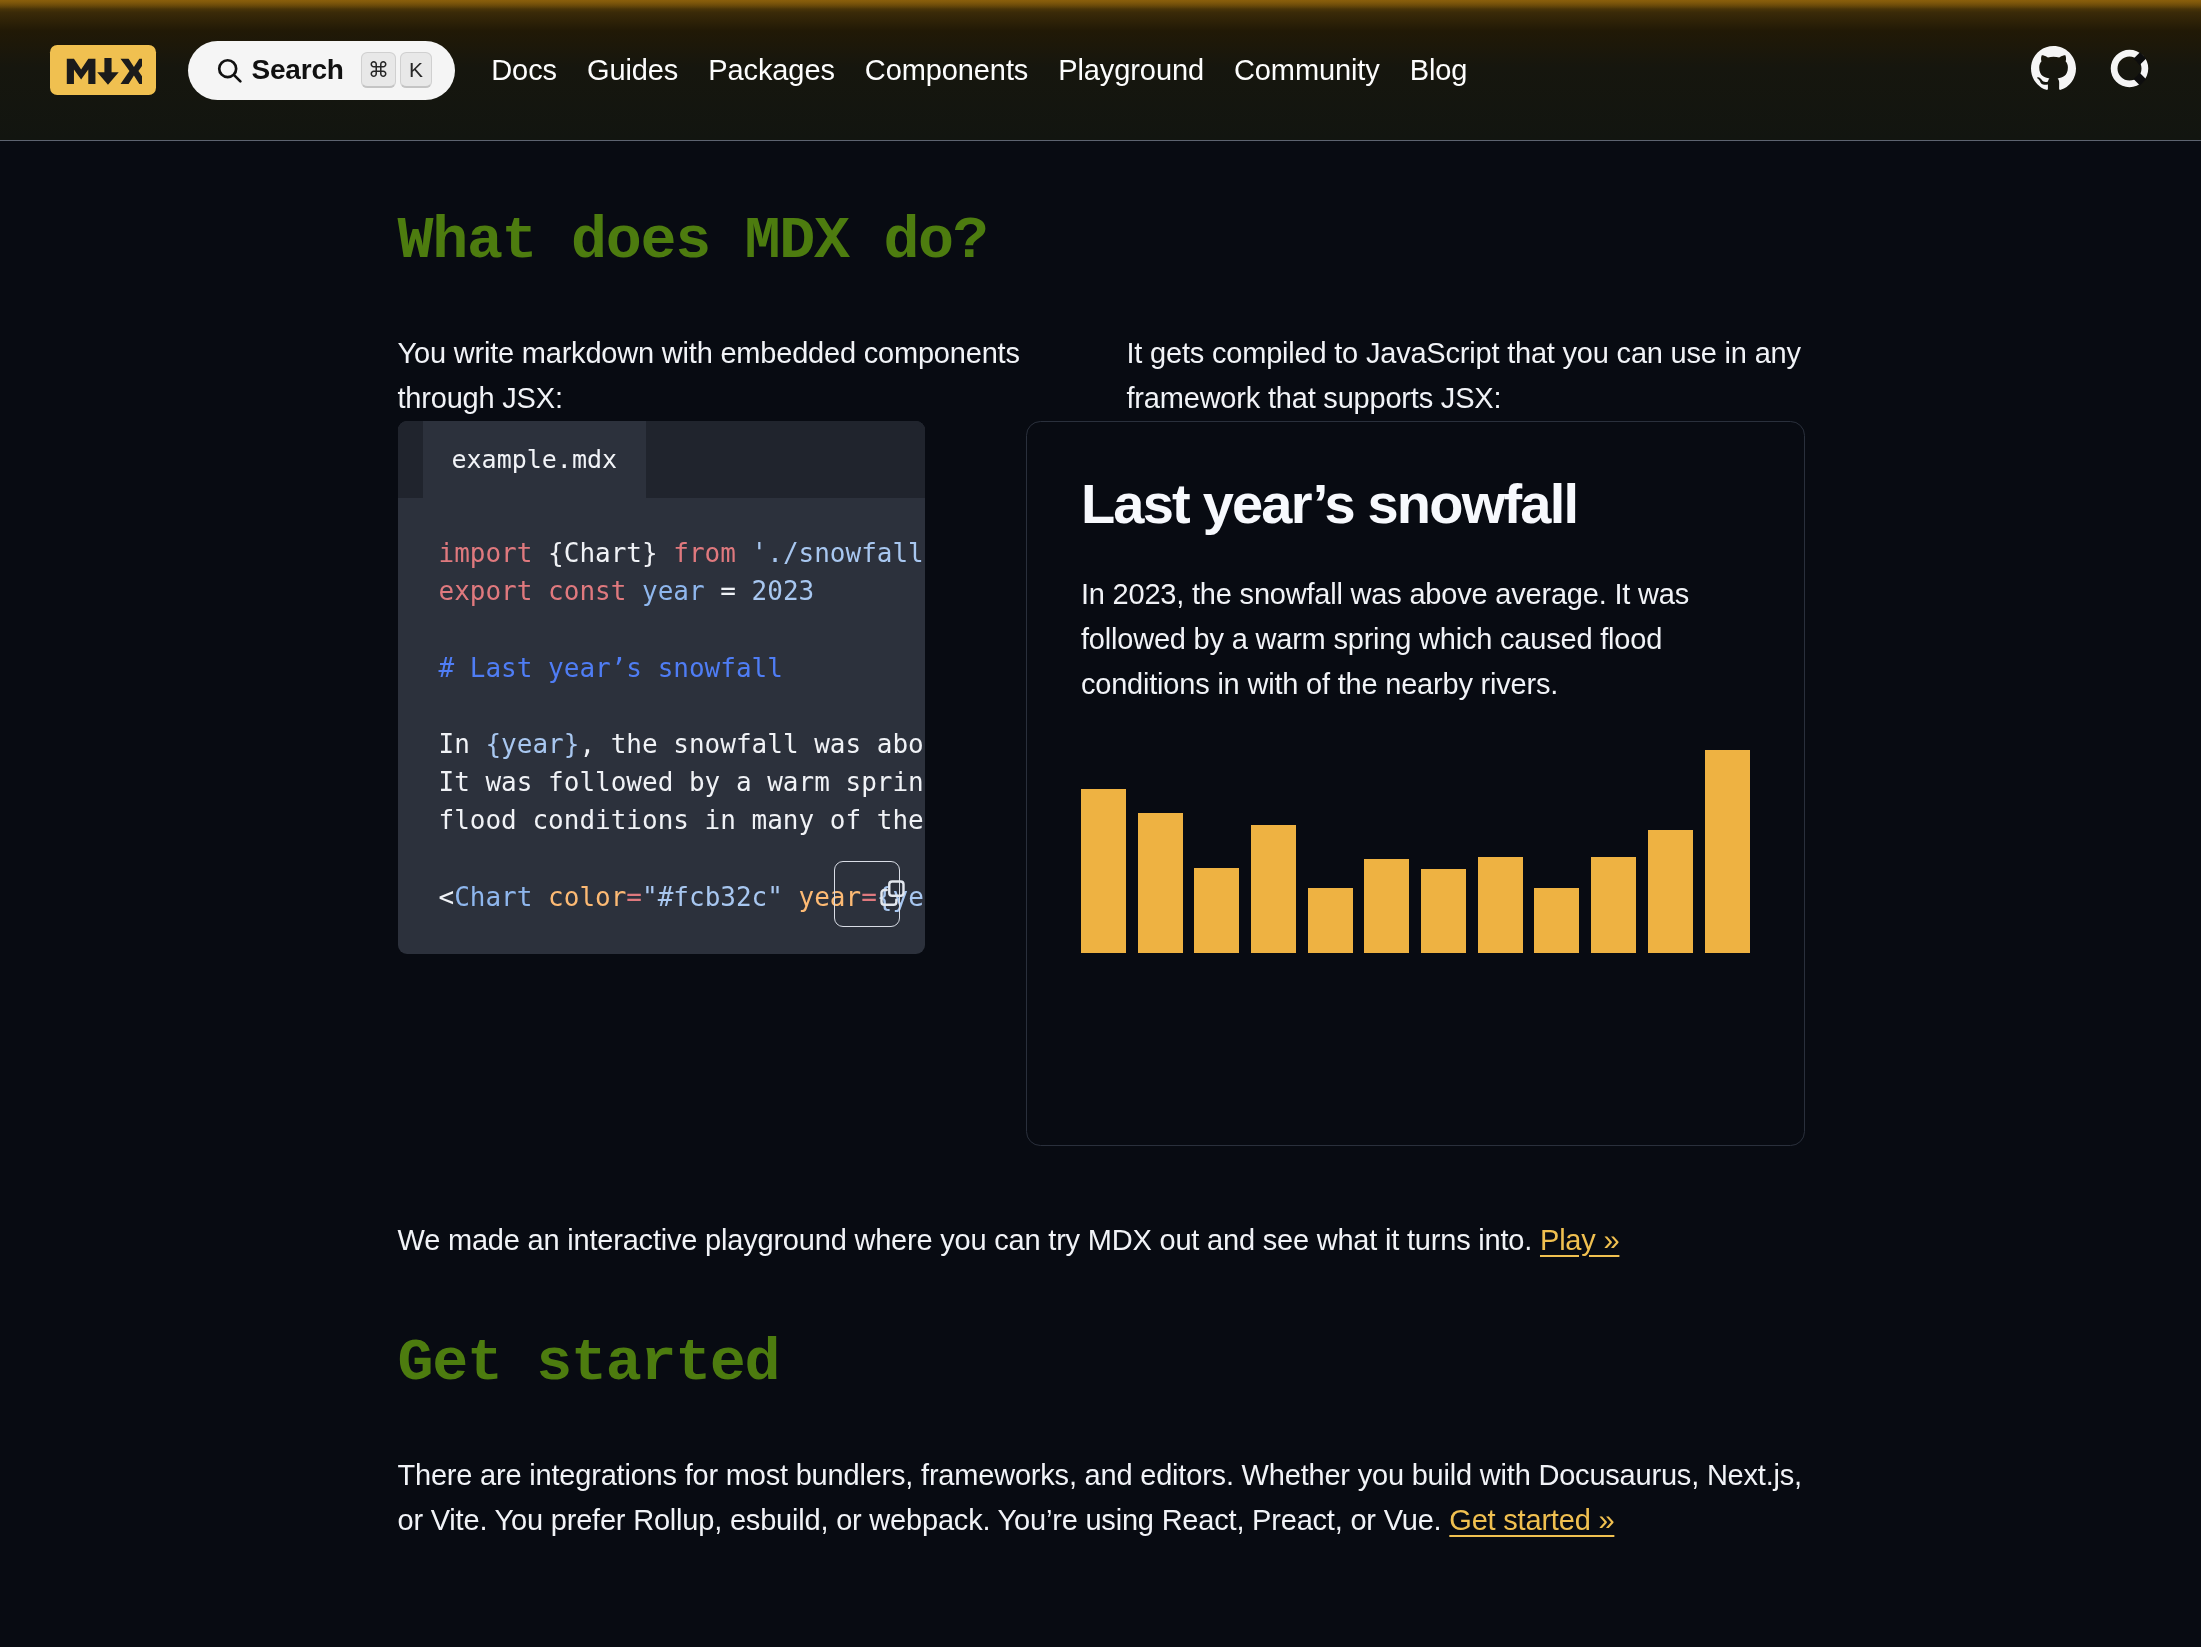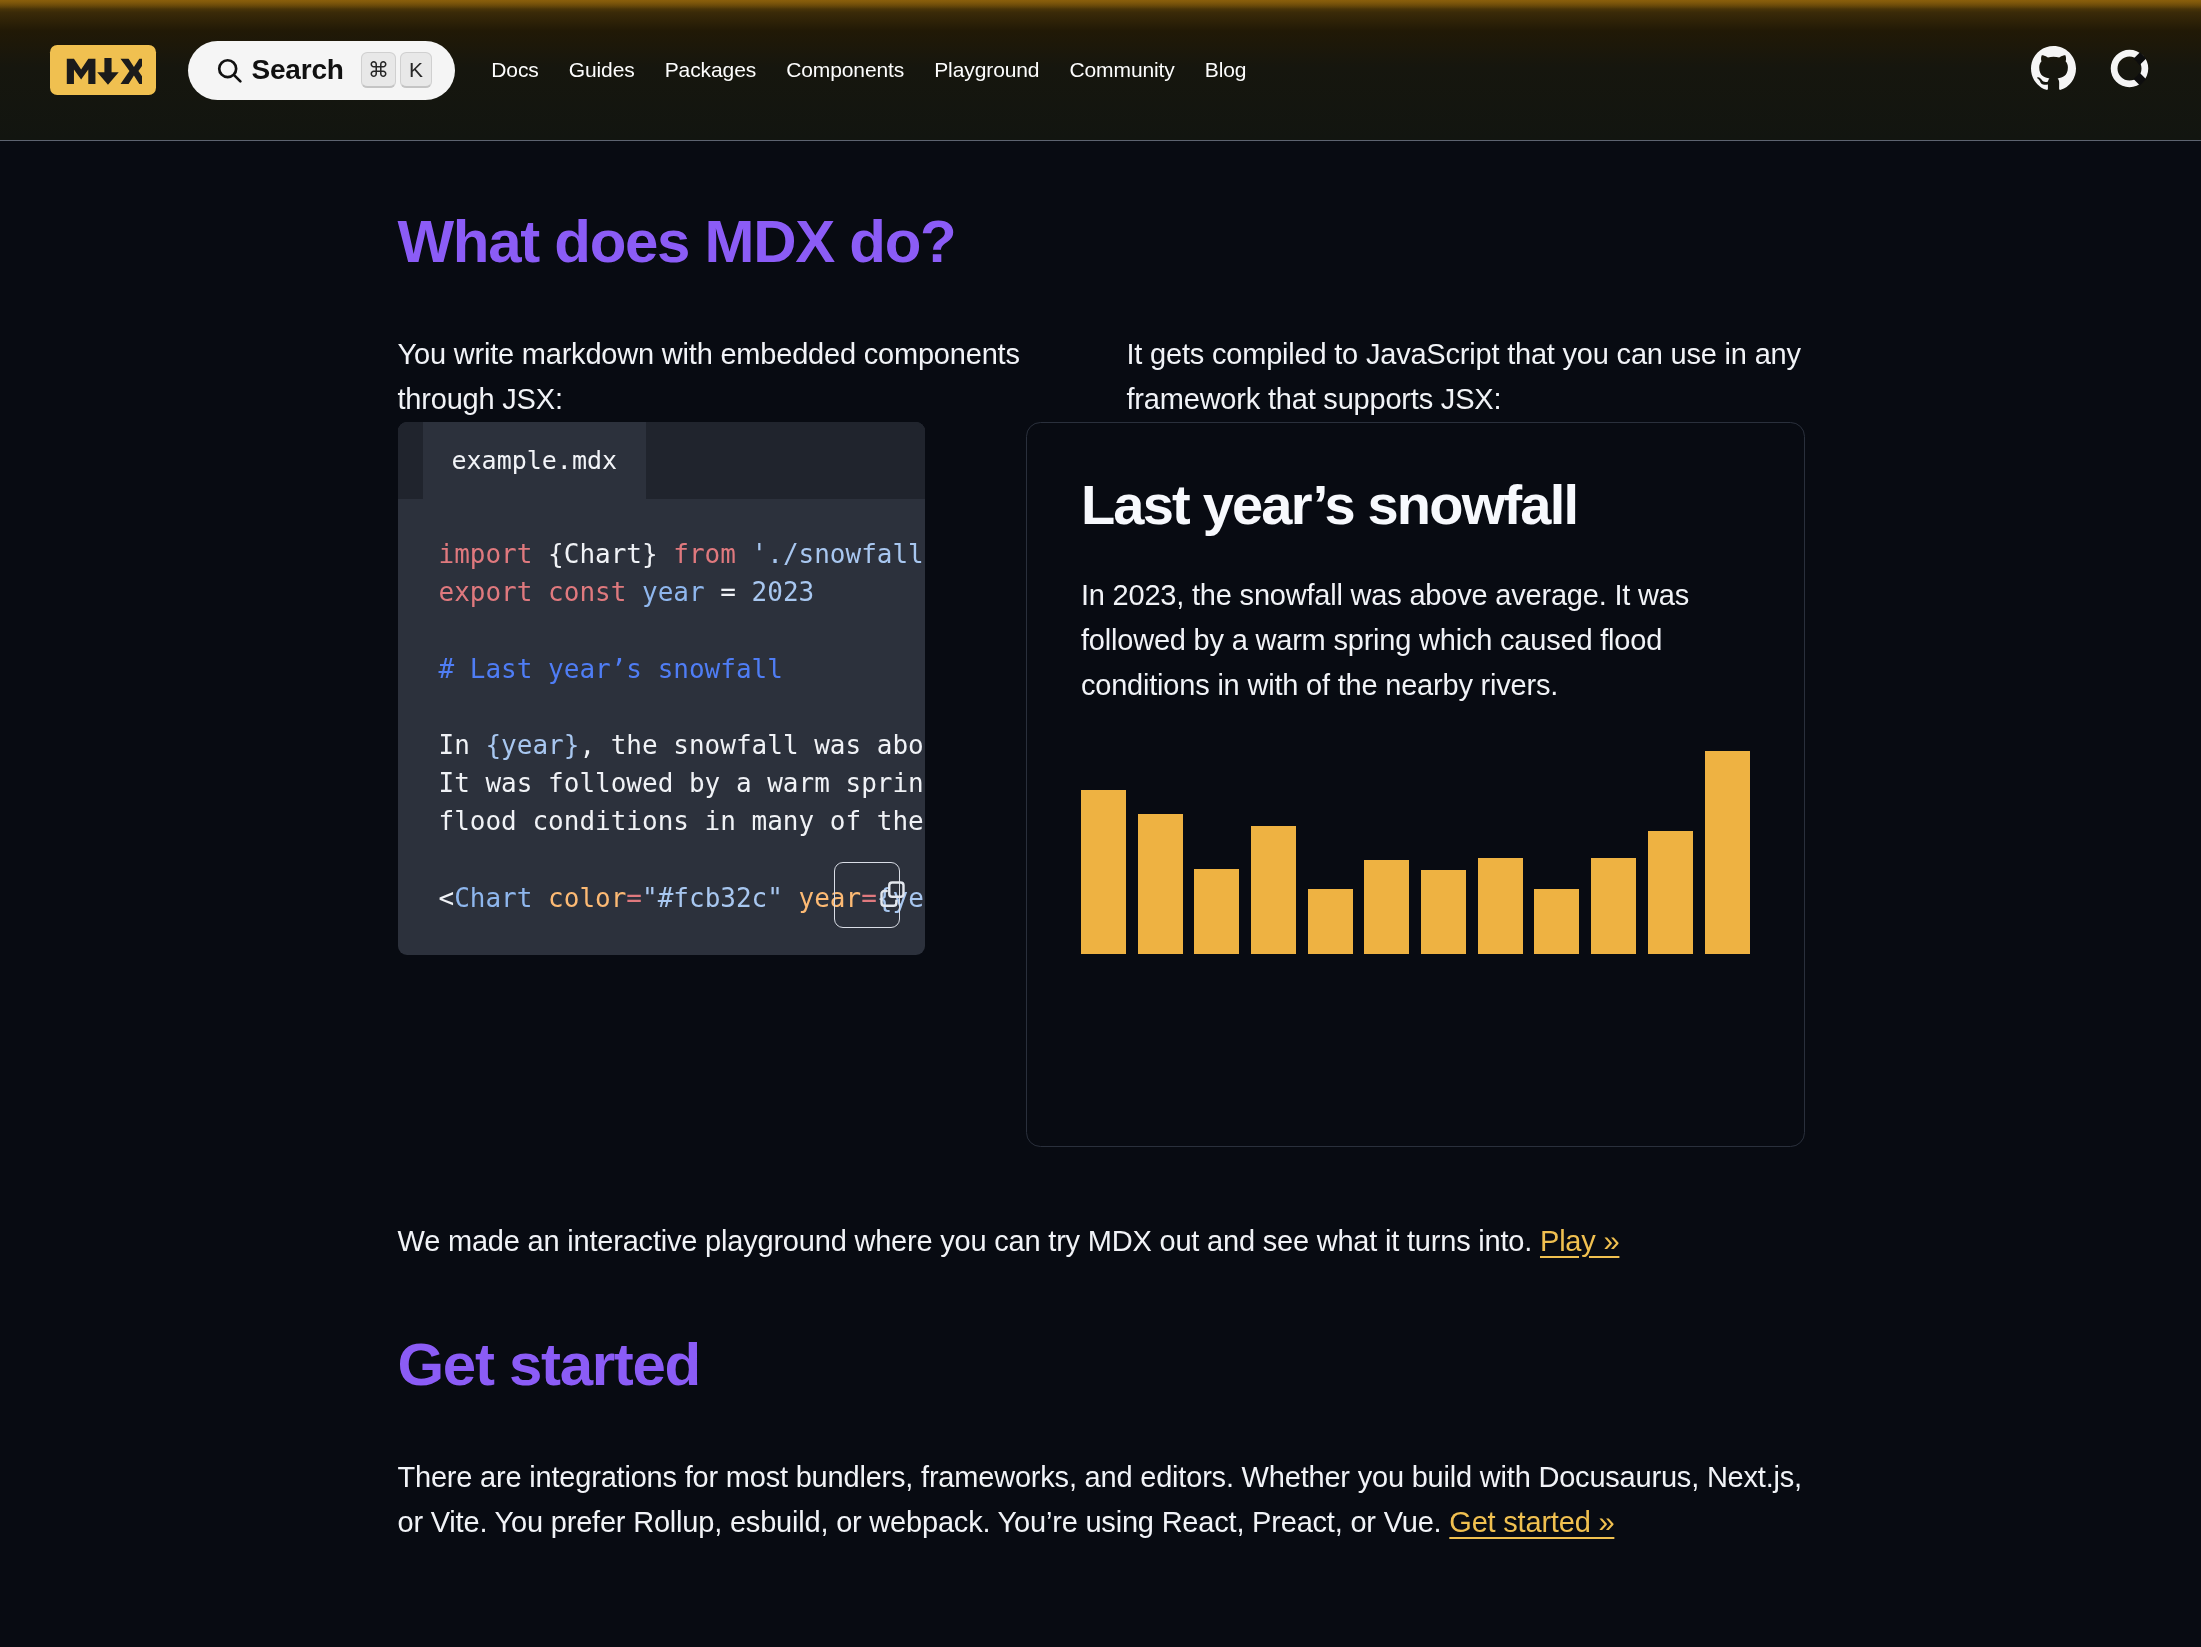--- a/index.html
+++ b/index.html
@@ -86,21 +86,21 @@
   .nav {
     display: flex;
     align-items: center;
     gap: 30px;
     margin-left: 36px;
     position: relative;
     z-index: 2;
   }
   .nav a {
     color: #fdfdfd;
-    font-size: 21px;
+    font-size: 29px;
     text-decoration: none;
     white-space: nowrap;
     letter-spacing: -0.1px;
   }
 
   .header-right {
     margin-left: auto;
     display: flex;
     align-items: center;
     gap: 31px;
@@ -115,25 +115,26 @@
     background: #080b12;
     height: calc(1647px - 141px);
   }
   .content {
     max-width: 1935px;
     margin: 0 auto;
     padding: 0 264px;
   }
 
   h2.section-title {
-    color: #8b5cf6;
+    color: #4d7c0f;
     font-size: 60px;
     font-weight: 700;
     letter-spacing: -1.3px;
     margin-top: 66px;
+    font-family: Liberation Mono, monospace;
   }
 
   .cols {
     display: grid;
     grid-template-columns: 1fr 1fr;
     column-gap: 51px;
     margin-top: 56px;
   }
   .intro-p {
     color: #f1f3f7;

